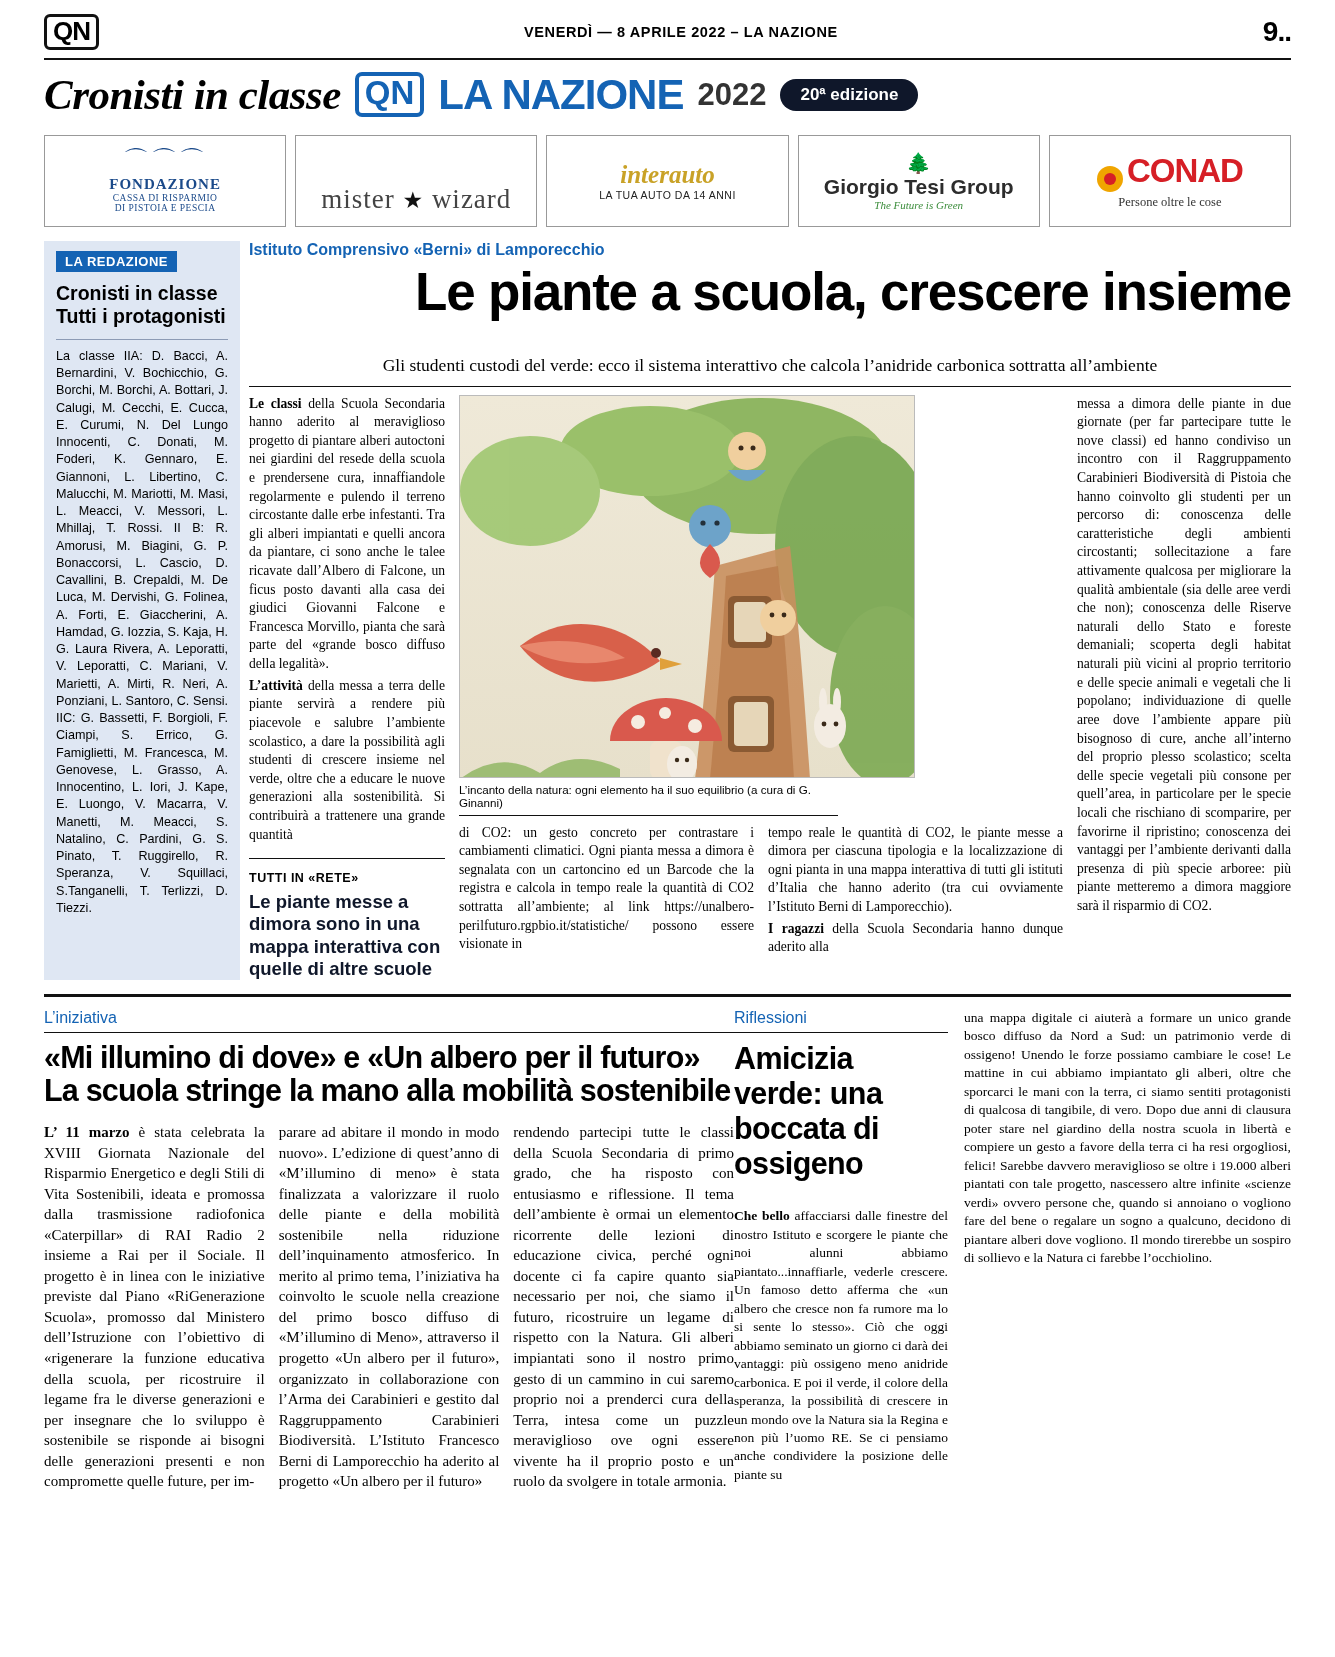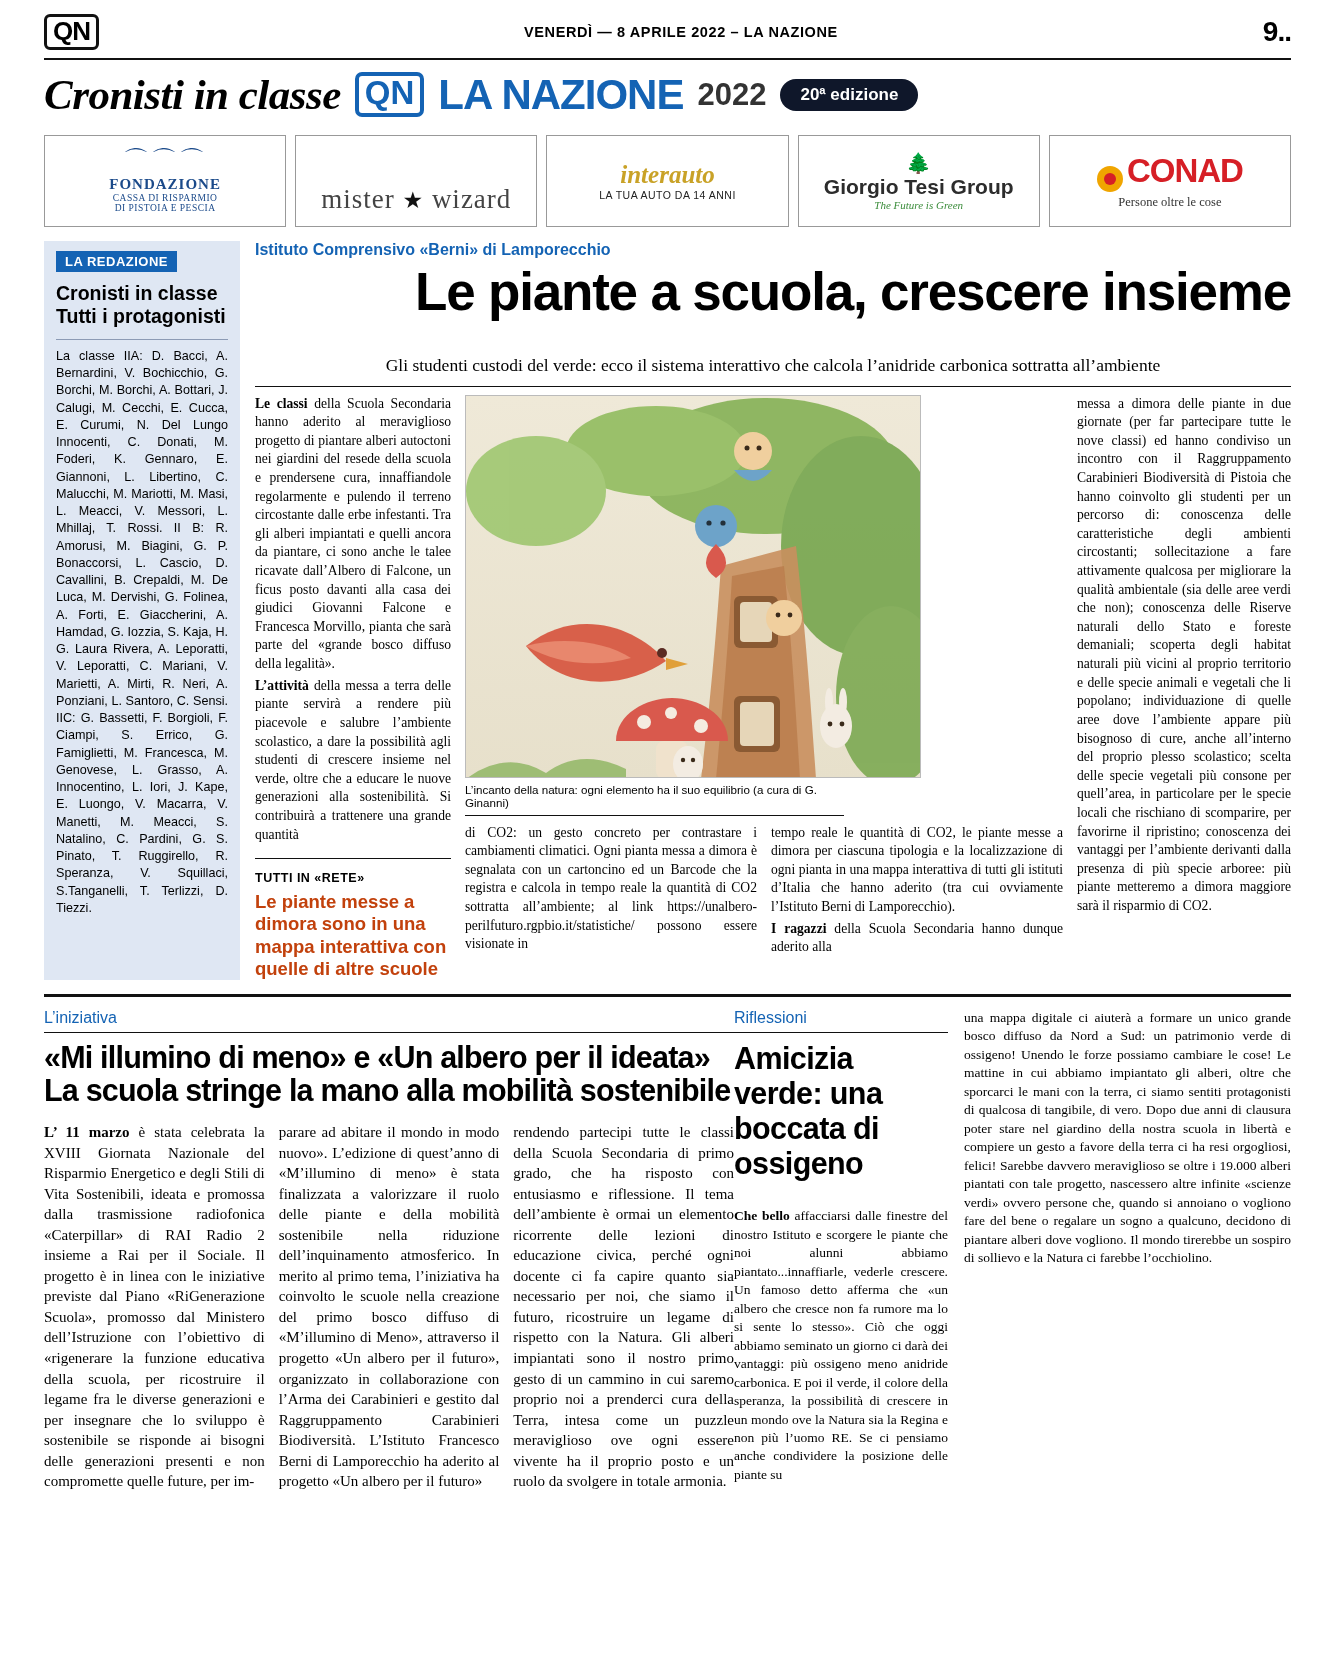--- a/index.html
+++ b/index.html
@@ -54,21 +54,21 @@
   .sp-ia .big { font-family:"Liberation Serif", serif; font-style:italic; font-weight:bold; font-size:25px; color:#c9a227; }
   .sp-ia .small { font-family:"Liberation Sans", sans-serif; font-size:10.5px; color:#222; letter-spacing:0.5px; }
   .sp-gt .n { font-family:"Liberation Sans", sans-serif; font-weight:bold; font-size:21px; color:#2c2c2c; }
   .sp-gt .tag { font-family:"Liberation Serif", serif; font-style:italic; font-size:11px; color:#3a8c3a; }
   .sp-conad .c { font-family:"Liberation Sans", sans-serif; font-weight:bold; font-size:33px; color:#d61f26; letter-spacing:-1px; }
   .sp-conad .sub { font-family:"Liberation Serif", serif; font-size:12.5px; color:#333; }
   .flower { display:inline-block; width:26px; height:26px; border-radius:50%; background:#f0a500; position:relative; margin-right:4px; vertical-align:middle; }
   .flower:before { content:""; position:absolute; inset:7px; background:#d61f26; border-radius:50%; }
 
   
-  .body-wrap { display:flex; gap:15px; margin-top:14px; }
+  .body-wrap { display:flex; gap:9px; margin-top:14px; }
   .redazione { width:196px; background:#dfe7f3; padding:10px 12px 14px 12px; }
   .red-tag { display:inline-block; background:#1463b4; color:#fff; font-family:"Liberation Sans", sans-serif;
              font-weight:bold; font-size:13px; padding:3px 9px; letter-spacing:0.5px; }
   .red-title { font-family:"Liberation Sans", sans-serif; font-weight:bold; font-size:19.5px; line-height:1.2; margin-top:10px; }
   .red-rule { height:1px; background:#8c9bb5; margin:10px 0 8px 0; }
   .red-text { font-family:"Liberation Sans", sans-serif; font-size:12.6px; line-height:1.37; text-align:justify; }
 
   .article { flex:1; }
   .kicker { font-family:"Liberation Sans", sans-serif; font-weight:bold; font-size:16px; color:#1463b4; }
   .headline { font-family:"Liberation Sans", sans-serif; font-weight:bold; font-size:53px; line-height:1.02;
@@ -81,21 +81,21 @@
   .col p { margin:0 0 0 0; font-size:13.6px; line-height:1.37; text-align:justify; font-family:"Liberation Serif", serif; }
   .col p + p { margin-top:3px; }
   .lead { font-weight:bold; }
 
   .figure { width:379px; }
   .art-img { width:456px; height:383px; border:1px solid #bbb; position:relative; overflow:hidden; background:#efe7d6; }
   .caption { font-family:"Liberation Sans", sans-serif; font-size:11.6px; margin-top:5px; }
   .cap-rule { height:1px; background:#111; margin-top:6px; }
 
   .rete-head { font-family:"Liberation Sans", sans-serif; font-weight:bold; font-size:12.5px; letter-spacing:0.5px; margin-top:12px; }
-  .rete-body { font-family:"Liberation Sans", sans-serif; font-weight:bold; font-size:18.5px; color:#c2410c; line-height:1.2; margin-top:6px; }
+  .rete-body { font-family:"Liberation Sans", sans-serif; font-weight:bold; font-size:18.5px; color:#0f172a; line-height:1.2; margin-top:6px; }
 
   .mid-rule { height:3px; background:#111; margin:14px 0 0 0; }
 
   
   .lower { display:flex; gap:0; margin-top:12px; }
   .lower-left { width:690px; }
   .lower-right { flex:1; display:flex; gap:16px; }
   .sec-kicker { font-family:"Liberation Sans", sans-serif; font-size:16px; color:#1463b4; }
   .sec-rule { height:1px; background:#111; margin:5px 0 8px 0; }
   .sec-title { font-family:"Liberation Sans", sans-serif; font-weight:bold; font-size:30.5px; line-height:1.1; letter-spacing:-0.8px; }
@@ -287,21 +287,21 @@
     </section>
   </div>
 
   <div class="mid-rule"></div>
 
   <div class="lower">
 
     <div class="lower-left">
       <div class="sec-kicker">L’iniziativa</div>
       <div class="sec-rule"></div>
-      <div class="sec-title">«Mi illumino di meno» e «Un albero per il ideata»</div>
+      <div class="sec-title">«Mi illumino di dove» e «Un albero per il futuro»</div>
       <div class="sec-title">La scuola stringe la mano alla mobilità sostenibile</div>
       <div class="lower-cols">
         <div class="col">
           <p><span class="lead">L’ 11 marzo</span><span> è stata celebrata la XVIII Giornata Nazionale del Risparmio Energetico e degli Stili di Vita Sostenibili, ideata e promossa dalla trasmissione radiofonica «Caterpillar» di RAI Radio 2 insieme a Rai per il Sociale. Il progetto è in linea con le iniziative previste dal Piano «RiGenerazione Scuola», promosso dal Ministero dell’Istruzione con l’obiettivo di «rigenerare la funzione educativa della scuola, per ricostruire il legame fra le diverse generazioni e per insegnare che lo sviluppo è sostenibile se risponde ai bisogni delle generazioni presenti e non compromette quelle future, per im-</span></p>
         </div>
         <div class="col">
           <p>parare ad abitare il mondo in modo nuovo». L’edizione di quest’anno di «M’illumino di meno» è stata finalizzata a valorizzare il ruolo delle piante e della mobilità sostenibile nella riduzione dell’inquinamento atmosferico. In merito al primo tema, l’iniziativa ha coinvolto le scuole nella creazione del primo bosco diffuso di «M’illumino di Meno», attraverso il progetto «Un albero per il futuro», organizzato in collaborazione con l’Arma dei Carabinieri e gestito dal Raggruppamento Carabinieri Biodiversità. L’Istituto Francesco Berni di Lamporecchio ha aderito al progetto «Un albero per il futuro»</p>
         </div>
         <div class="col">
           <p>rendendo partecipi tutte le classi della Scuola Secondaria di primo grado, che ha risposto con entusiasmo e riflessione. Il tema dell’ambiente è ormai un elemento ricorrente delle lezioni di educazione civica, perché ogni docente ci fa capire quanto sia necessario per noi, che siamo il futuro, ricostruire un legame di rispetto con la Natura. Gli alberi impiantati sono il nostro primo gesto di un cammino in cui saremo proprio noi a prenderci cura della Terra, intesa come un puzzle meraviglioso ove ogni essere vivente ha il proprio posto e un ruolo da svolgere in totale armonia.</p>

